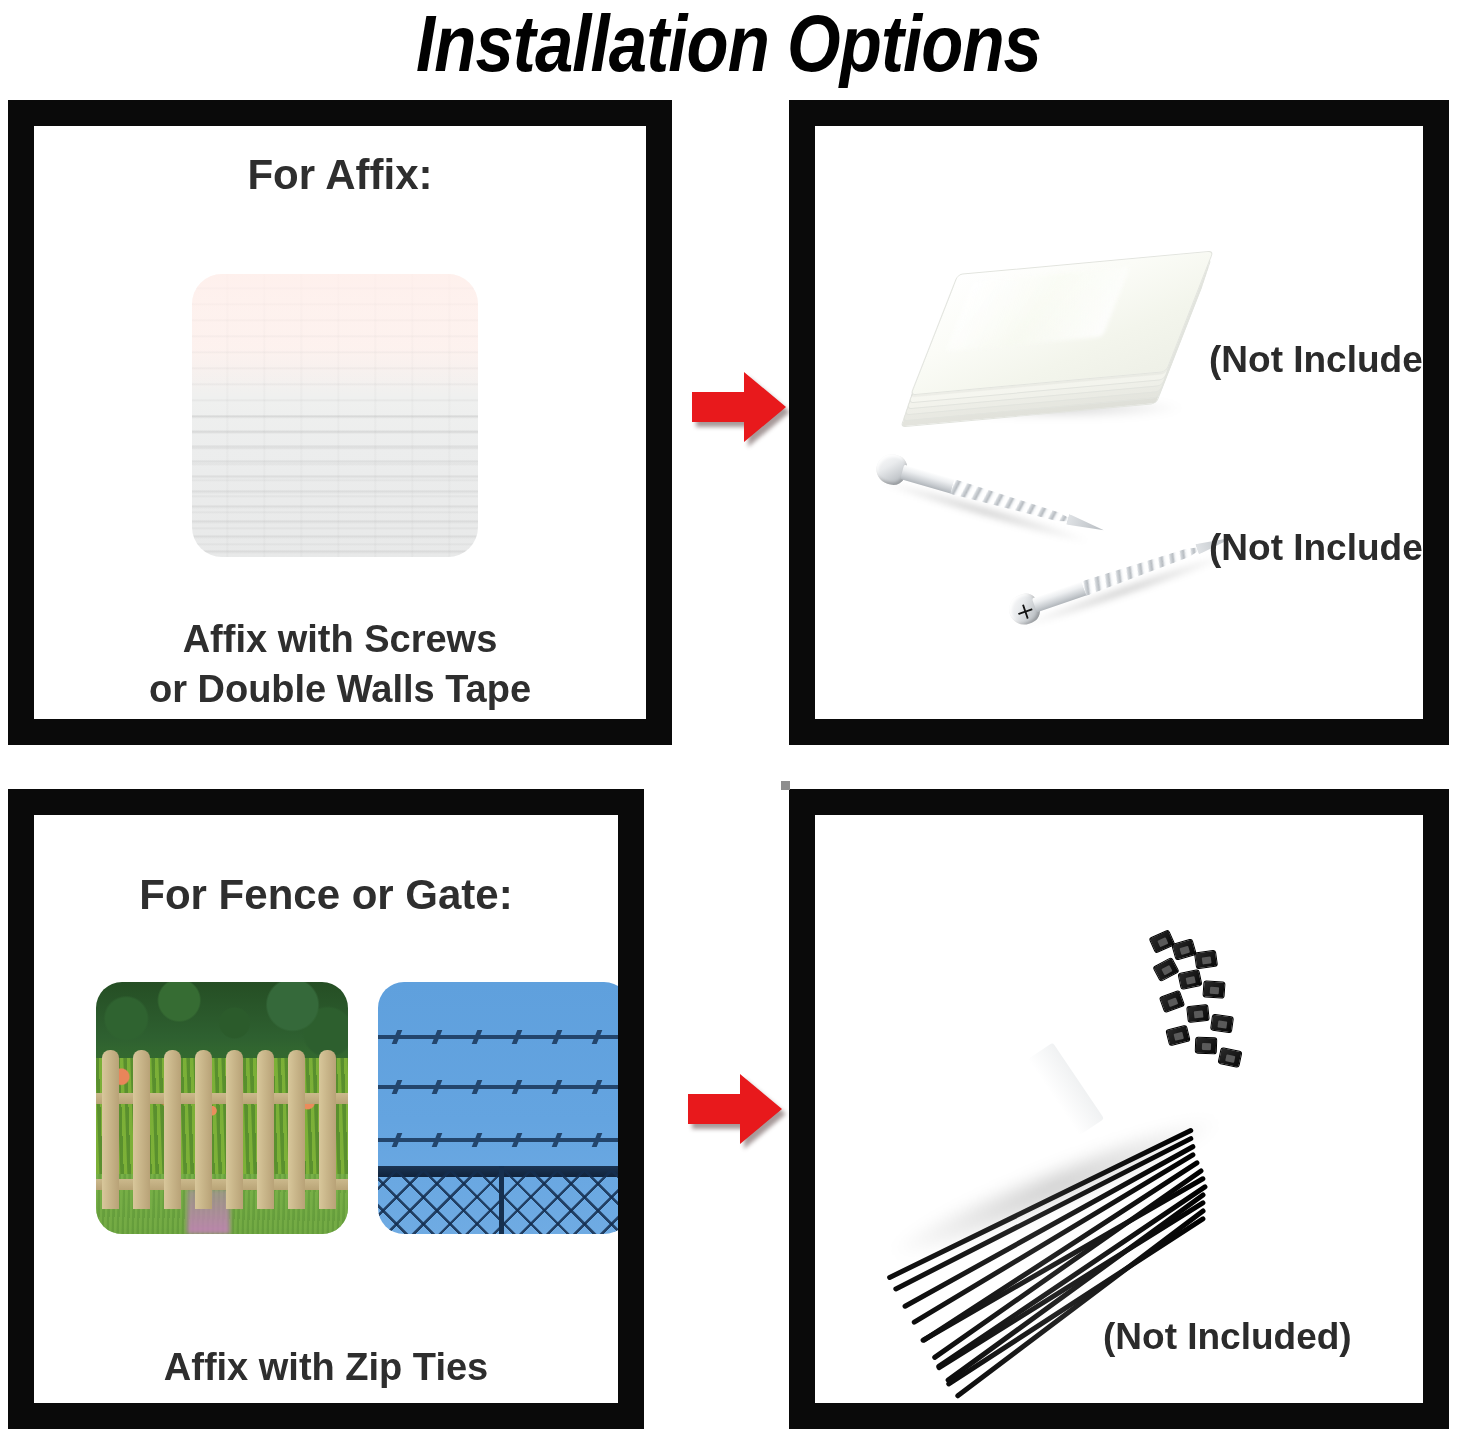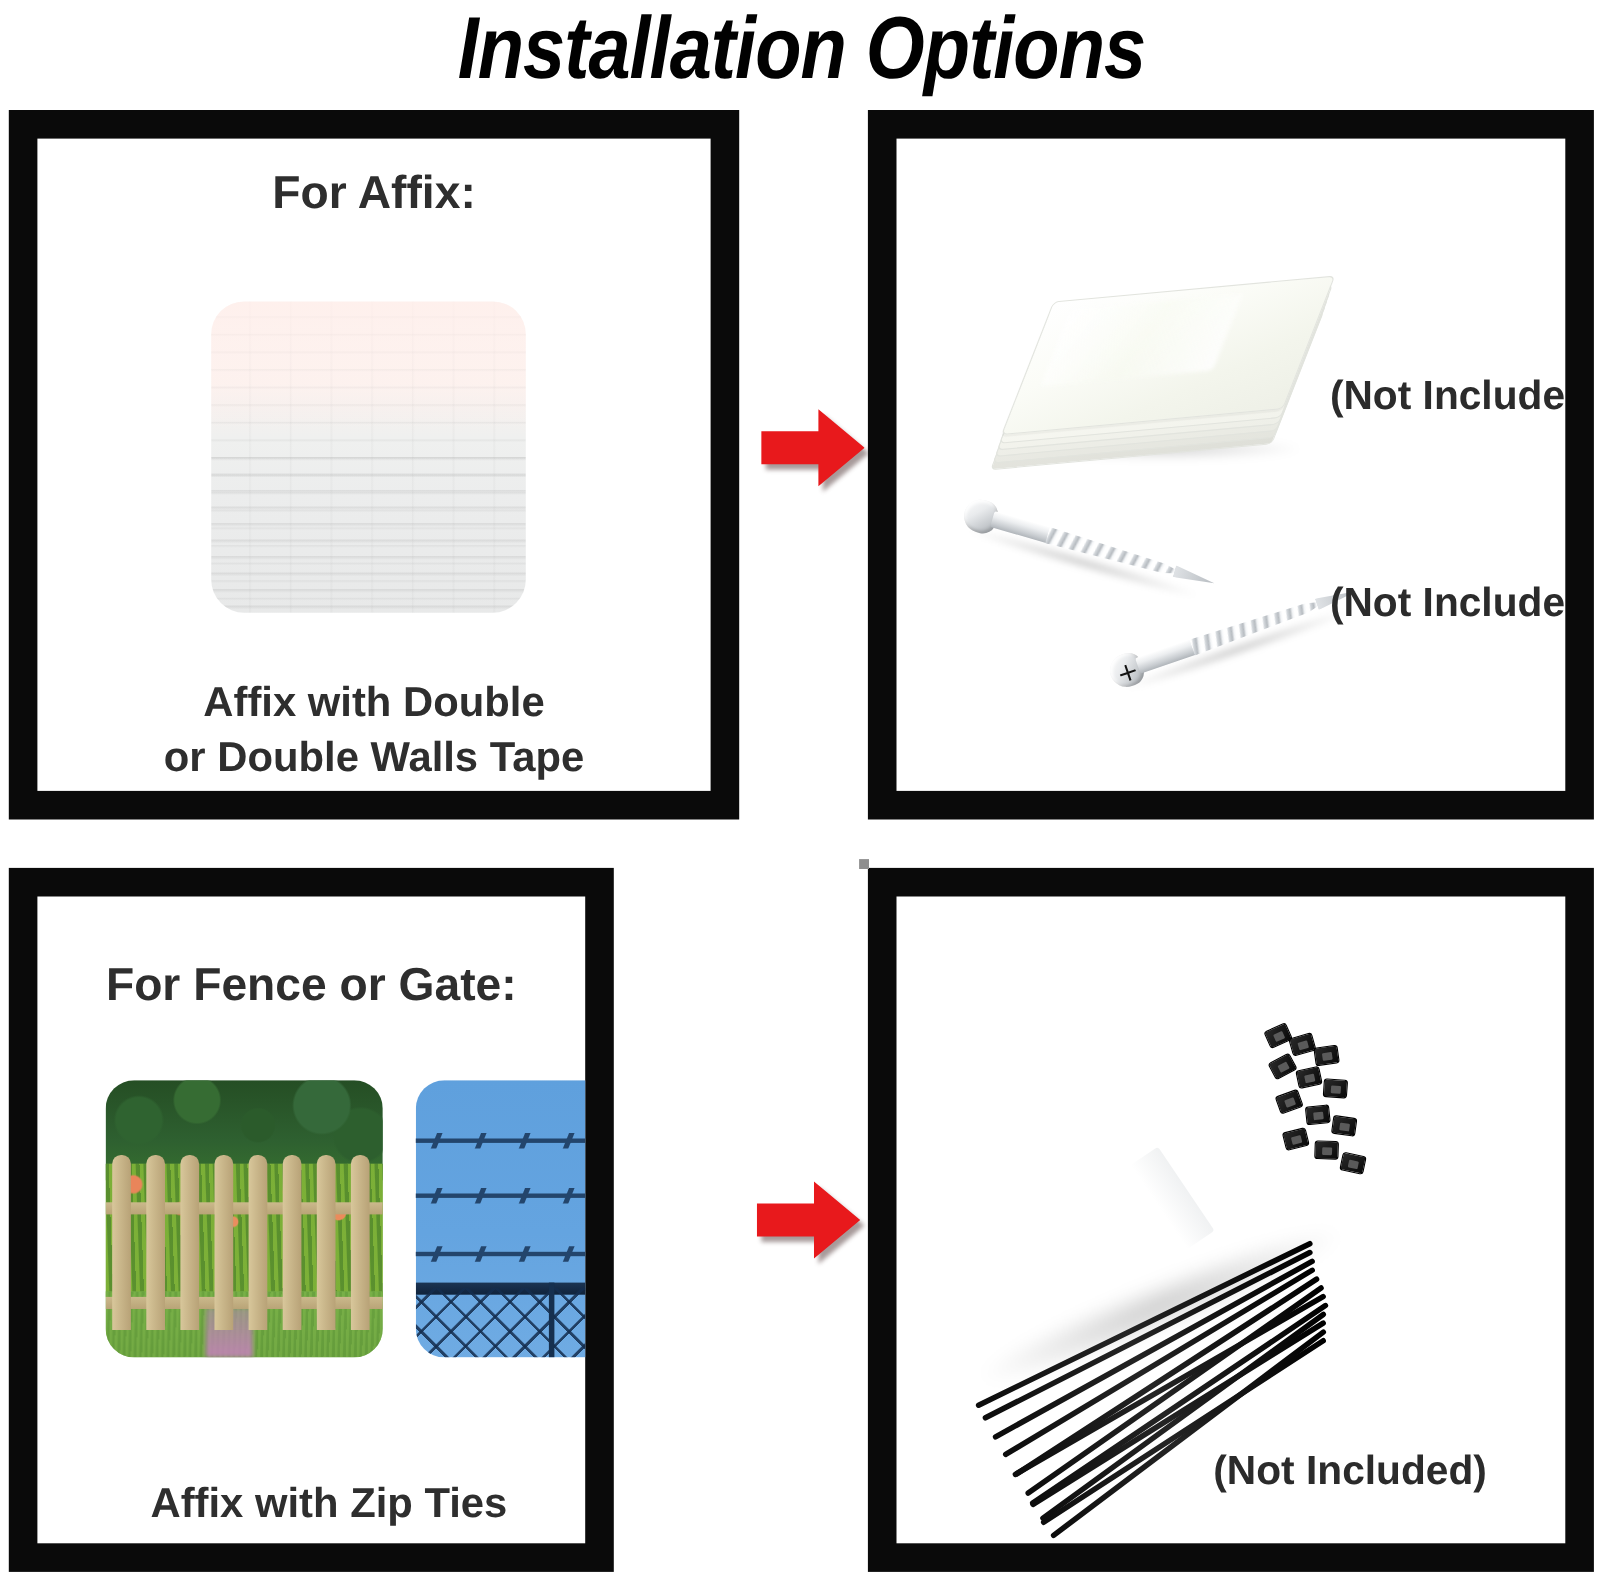--- a/index.html
+++ b/index.html
@@ -40,21 +40,21 @@
     padding: 26px;
   }
   .panel-inner {
     width: 100%; height: 100%;
     background: #ffffff;
     position: relative;
     overflow: hidden;
   }
   #panel-walls      { left: 8px;   top: 100px; width: 664px; height: 645px; }
   #panel-hardware   { left: 789px; top: 100px; width: 660px; height: 645px; }
-  #panel-fence      { left: 8px;   top: 789px; width: 550px; height: 640px; }
+  #panel-fence      { left: 8px;   top: 789px; width: 636px; height: 640px; }
   #panel-zipties    { left: 789px; top: 789px; width: 660px; height: 640px; }
 
   
   .panel-heading {
     position: absolute;
     width: 100%;
     text-align: center;
     font-size: 42px;
     line-height: 50px;
     font-weight: 700;
@@ -404,21 +404,21 @@
 
       <div class="panel-heading" style="top:24px;">For Affix:</div>
 
       <div id="brickwall">
         <div class="courses"></div>
         <div class="courses lower"></div>
         <div class="mortar"></div>
         <div class="warmtop"></div>
       </div>
 
-      <div class="panel-caption" style="top:488px;">Affix with Double</div>
+      <div class="panel-caption" style="top:488px;">Affix with Screws</div>
       <div class="panel-caption" style="top:538px;">or Double Walls Tape</div>
     </div>
   </div>
 
   <svg id="arrow-top" class="arrow" viewBox="0 0 94 74">
     <polygon points="0,22 52,22 52,2 94,37 52,72 52,52 0,52" fill="#E8191C"></polygon>
   </svg>
 
   <div class="panel" id="panel-hardware">
     <div class="panel-inner">
@@ -486,21 +486,21 @@
       <div class="photo" id="photo-chain">
         <div class="sky"></div>
         <div class="barb b1"></div>
         <div class="barb b2"></div>
         <div class="barb b3"></div>
         <div class="toprail"></div>
         <div class="mesh"></div>
         <div class="post"></div>
       </div>
 
-      <div class="panel-caption" style="top:527px;margin-left:16px;">Affix with Zip Ties</div>
+      <div class="panel-caption" style="top:527px;">Affix with Zip Ties</div>
     </div>
   </div>
 
   <svg id="arrow-bottom" class="arrow" viewBox="0 0 94 74">
     <polygon points="0,22 52,22 52,2 94,37 52,72 52,52 0,52" fill="#E8191C"></polygon>
   </svg>
 
   <div class="panel" id="panel-zipties">
     <div class="panel-inner">
 

